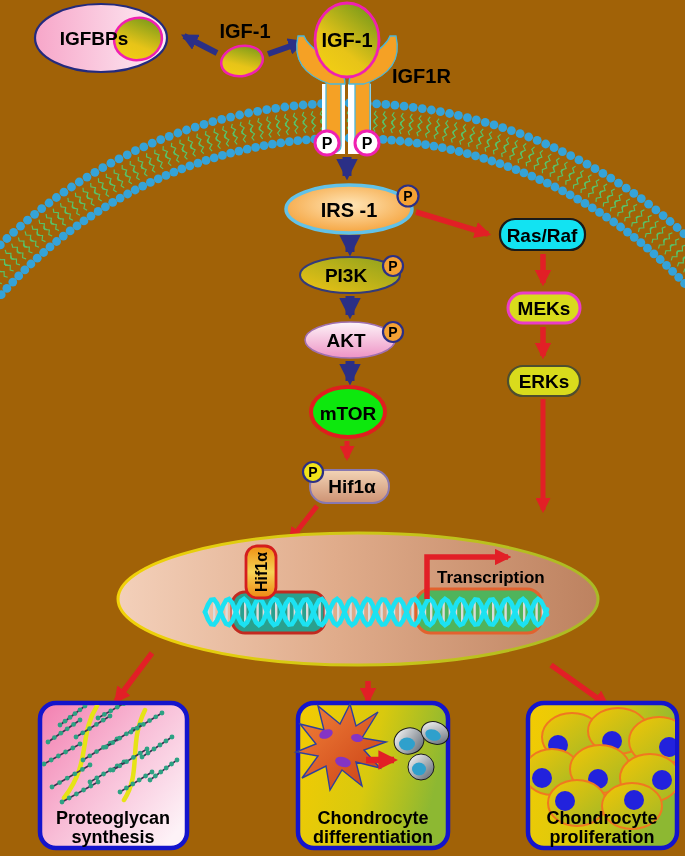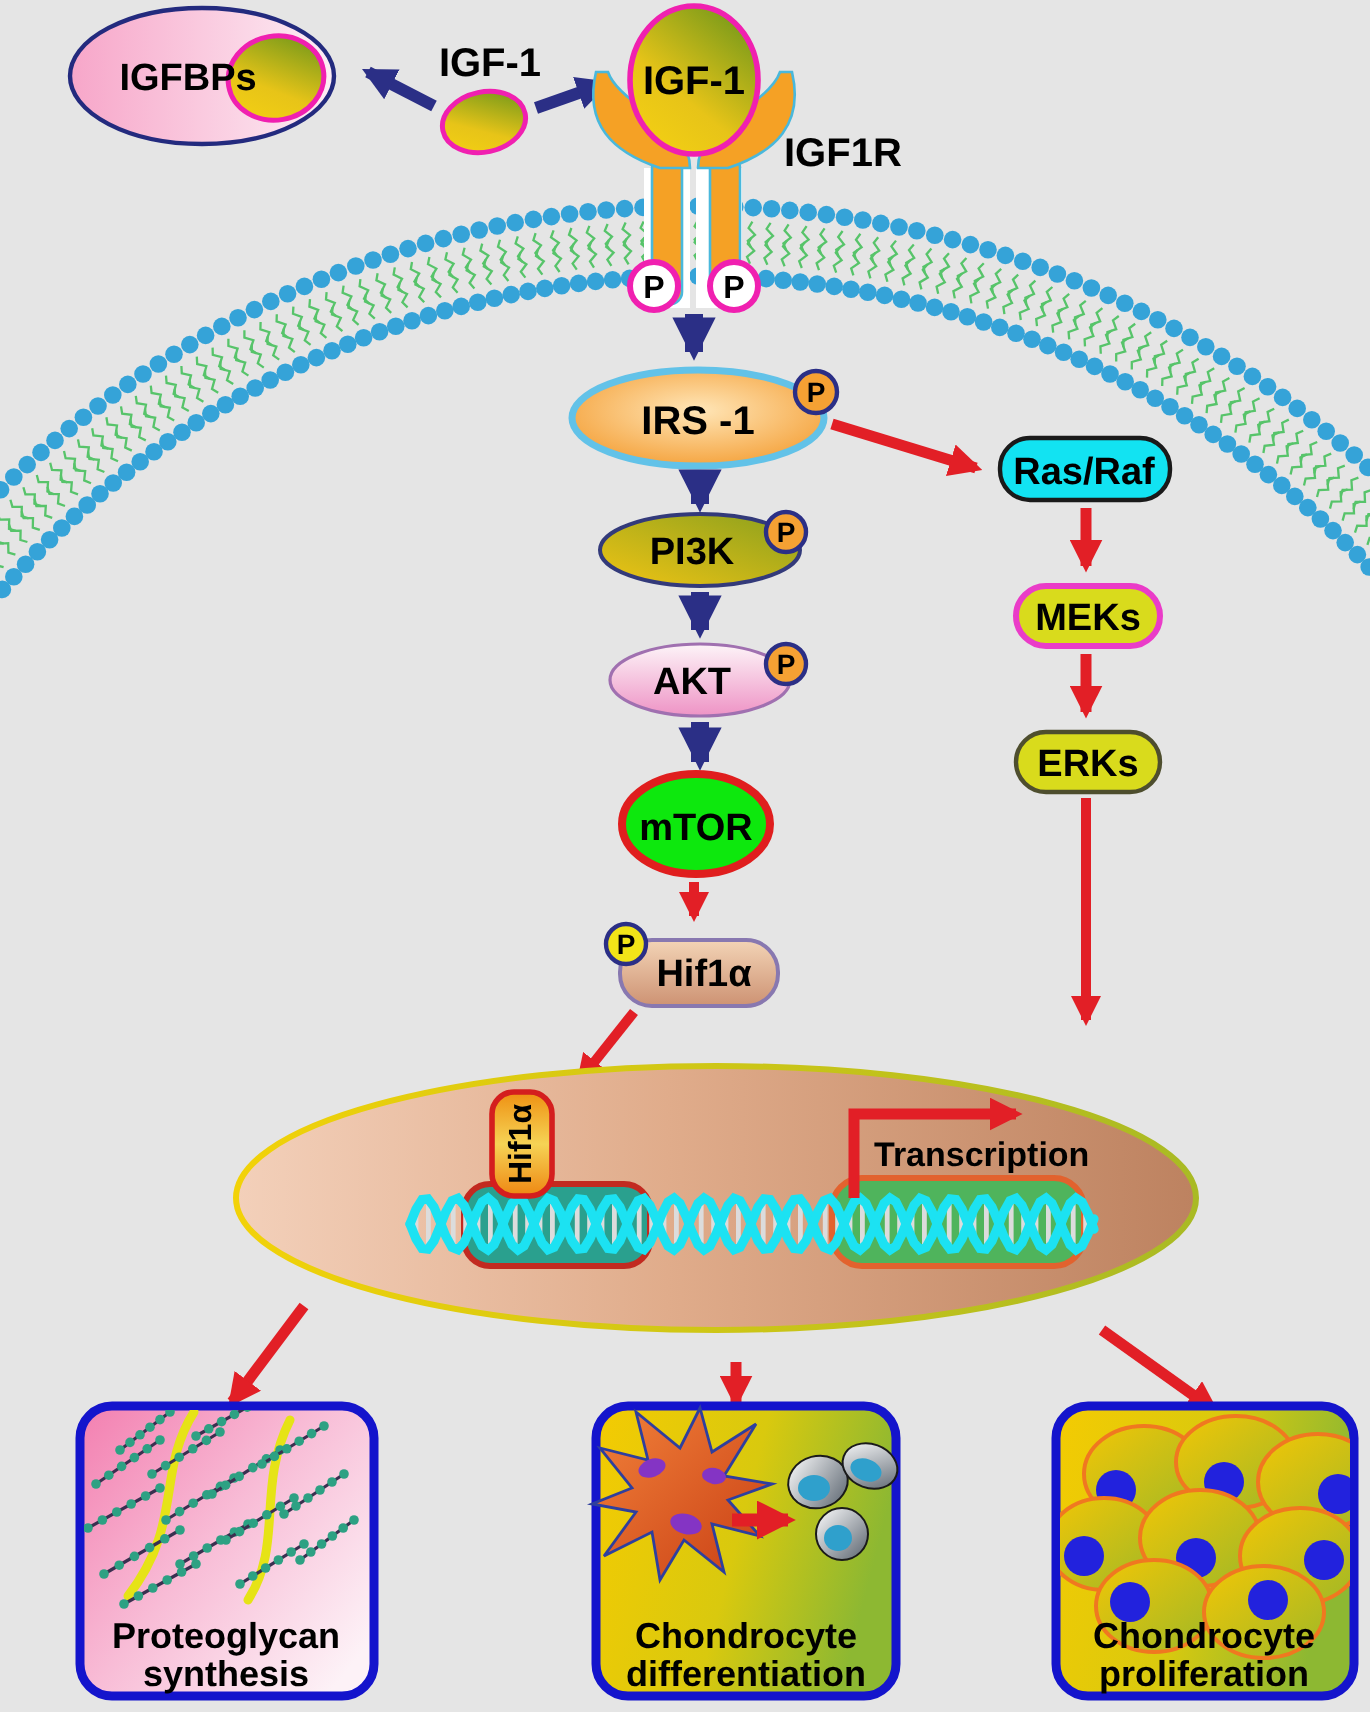--- a/index.html
+++ b/index.html
@@ -1,16 +1,16 @@
 <!DOCTYPE html>
 <html><head>
 <meta charset="utf-8">
 <style>
   html,body{margin:0;padding:0;background:#fff;}
-  #stage{position:relative;width:685px;height:856px;background:#e5e5e5;overflow:hidden;
+  #stage{position:relative;width:685px;height:856px;background:#a16207;overflow:hidden;
          font-family:"Liberation Sans",sans-serif;}
   svg{display:block;}
   .lbl{font-family:"Liberation Sans",sans-serif;font-weight:bold;fill:#000;}
 </style>
 </head>
 <body>
 
 <div id="stage">
 <svg width="685" height="856" viewBox="0 0 685 856">
   <defs>

